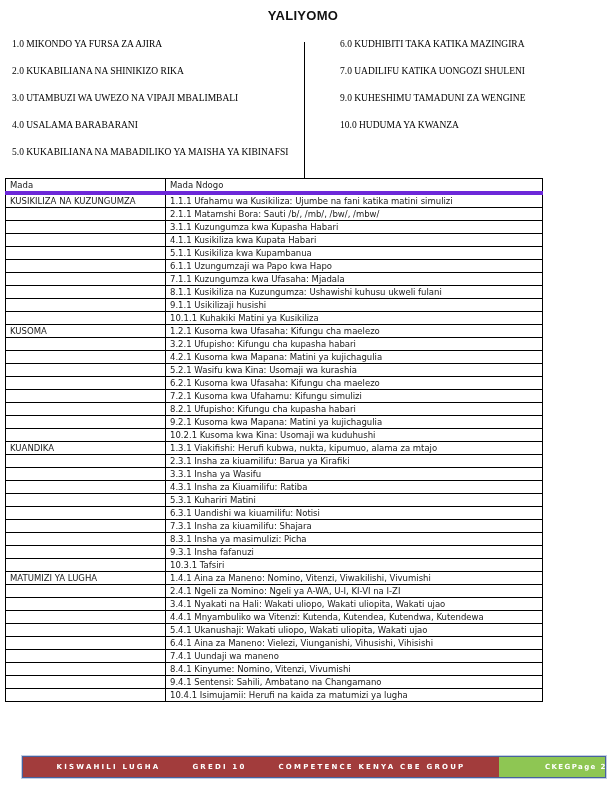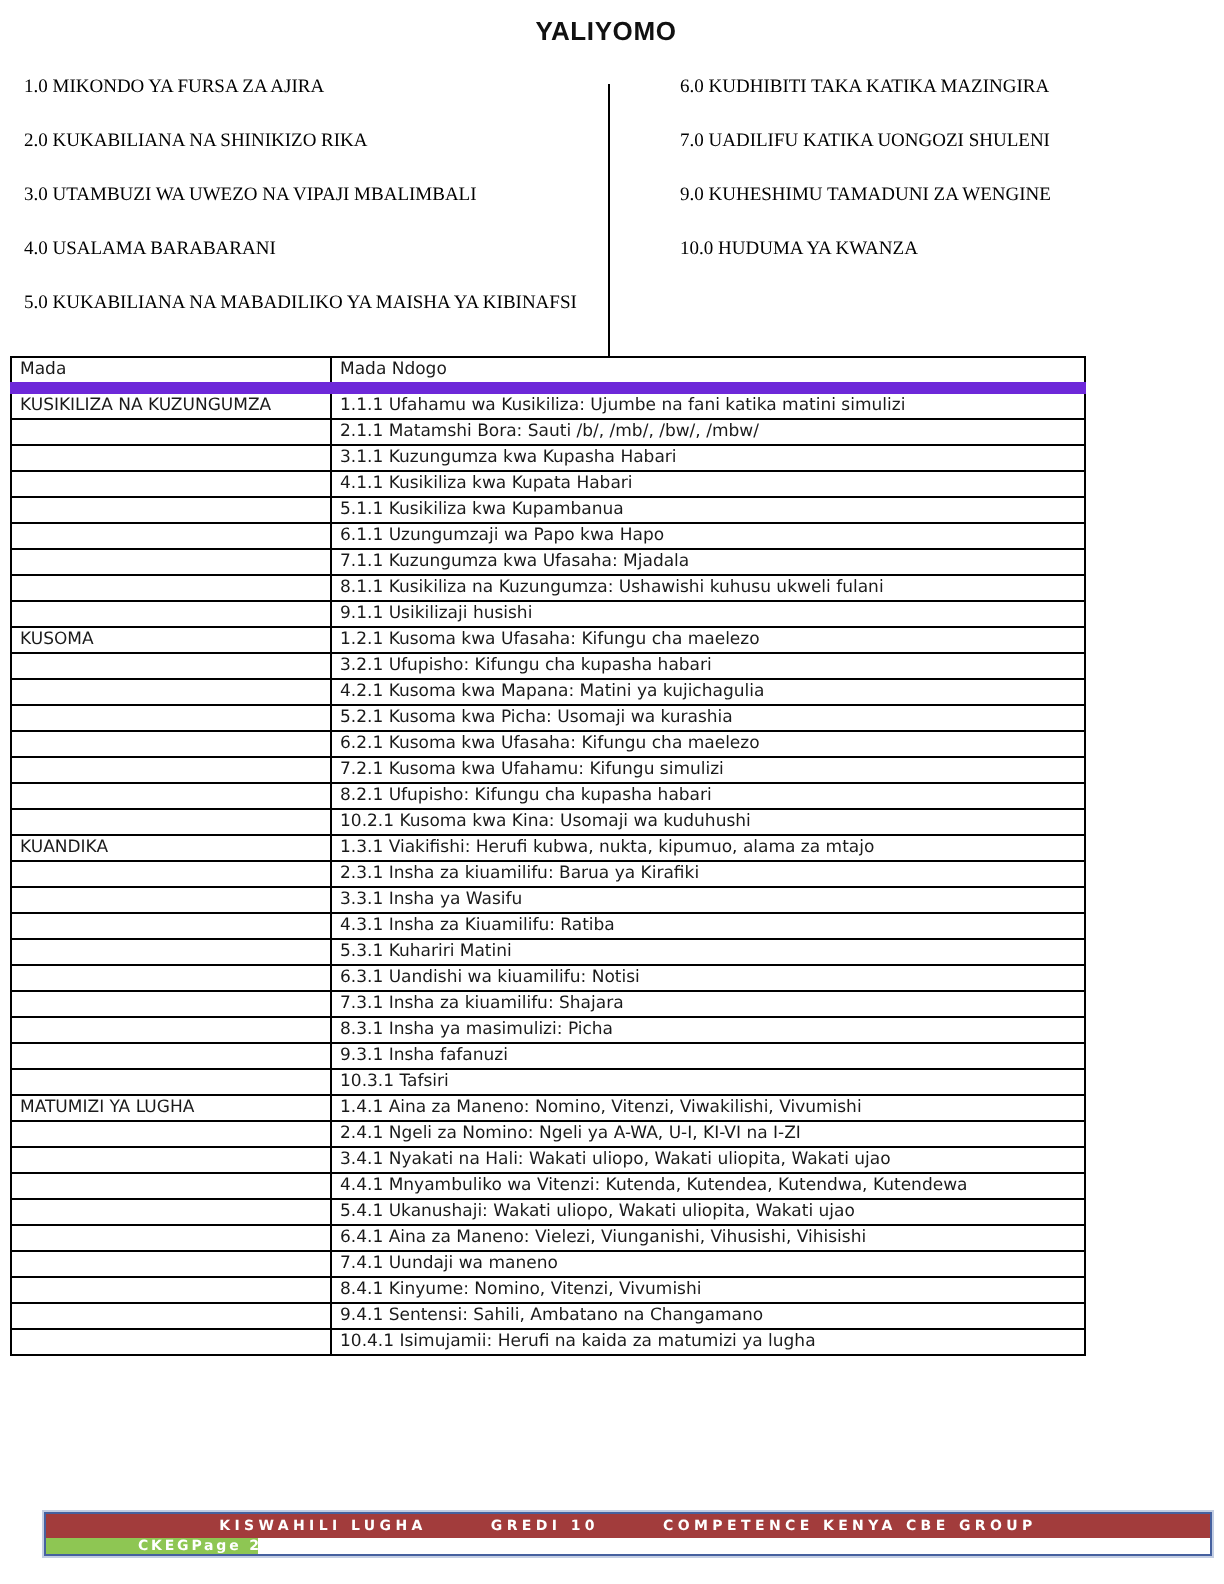--- a/index.html
+++ b/index.html
@@ -48,21 +48,21 @@
     font-size: 8.5px;
     line-height: 12px;
     height: 12px;
     padding: 0 2px 0 4px;
     text-align: left;
     font-weight: normal;
     white-space: nowrap;
     overflow: hidden;
     color: #1a1a1a;
   }
-  table.contents thead th { border-bottom: 6px solid #6d28d9; }
+  table.contents thead th { border-bottom: 4px solid #6d28d9; }
   td.mada { padding-left: 4px; margin-left: 36px; }
   td.ndogo { padding-left: 6px; }
 
   
   .footer {
     position: absolute; left: 22px; top: 756px;
     width: 584px; height: 22px;
     display: flex;
     border: 1px solid #46619F;
     outline: 1px solid #C3CEE3;
@@ -157,46 +157,54 @@
         </tr>
         <tr>
           <td class="mada"></td>
           <td class="ndogo">8.1.1 Kusikiliza na Kuzungumza: Ushawishi kuhusu ukweli fulani</td>
         </tr>
         <tr>
           <td class="mada"></td>
           <td class="ndogo">9.1.1 Usikilizaji husishi</td>
         </tr>
         <tr>
+          <td class="mada"></td>
+          <td class="ndogo">10.1.1 Kuhakiki Matini ya Kusikiliza</td>
+        </tr>
+        <tr>
           <td class="mada">KUSOMA</td>
           <td class="ndogo">1.2.1 Kusoma kwa Ufasaha: Kifungu cha maelezo</td>
         </tr>
         <tr>
           <td class="mada"></td>
           <td class="ndogo">3.2.1 Ufupisho: Kifungu cha kupasha habari</td>
         </tr>
         <tr>
           <td class="mada"></td>
           <td class="ndogo">4.2.1 Kusoma kwa Mapana: Matini ya kujichagulia</td>
         </tr>
         <tr>
           <td class="mada"></td>
-          <td class="ndogo">5.2.1 Kusoma kwa Picha: Usomaji wa kurashia</td>
+          <td class="ndogo">5.2.1 Wasifu kwa Kina: Usomaji wa kurashia</td>
         </tr>
         <tr>
           <td class="mada"></td>
           <td class="ndogo">6.2.1 Kusoma kwa Ufasaha: Kifungu cha maelezo</td>
         </tr>
         <tr>
           <td class="mada"></td>
           <td class="ndogo">7.2.1 Kusoma kwa Ufahamu: Kifungu simulizi</td>
         </tr>
         <tr>
           <td class="mada"></td>
           <td class="ndogo">8.2.1 Ufupisho: Kifungu cha kupasha habari</td>
+        </tr>
+        <tr>
+          <td class="mada"></td>
+          <td class="ndogo">9.2.1 Kusoma kwa Mapana: Matini ya kujichagulia</td>
         </tr>
         <tr>
           <td class="mada"></td>
           <td class="ndogo">10.2.1 Kusoma kwa Kina: Usomaji wa kuduhushi</td>
         </tr>
         <tr>
           <td class="mada">KUANDIKA</td>
           <td class="ndogo">1.3.1 Viakifishi: Herufi kubwa, nukta, kipumuo, alama za mtajo</td>
         </tr>
         <tr>
@@ -272,21 +280,21 @@
           <td class="ndogo">9.4.1 Sentensi: Sahili, Ambatano na Changamano</td>
         </tr>
         <tr>
           <td class="mada"></td>
           <td class="ndogo">10.4.1 Isimujamii: Herufi na kaida za matumizi ya lugha</td>
         </tr>
       </tbody>
   </table>
 </div>
 
-<div class="footer" style="border-color: rgb(70, 97, 159); flex-direction: column;">
+<div class="footer" style="border-color: rgb(70, 97, 159);">
   <div class="footer-bar" style="background: rgb(162, 60, 60);">
       <span class="footer-seg" style="color: rgb(255, 255, 255);">KISWAHILI LUGHA</span>
       <span class="footer-seg" style="color: rgb(255, 255, 255);">GREDI 10</span>
       <span class="footer-seg" style="color: rgb(255, 255, 255);">COMPETENCE KENYA CBE GROUP</span>
     </div>
   <div class="footer-badge" style="background: rgb(142, 198, 83);">
     <span class="badge-label" style="color: rgb(255, 255, 255); padding-left: 46px;">CKEG</span>
     <span class="badge-label" style="color: rgb(255, 255, 255);">Page 2</span>
   </div>
 </div>

